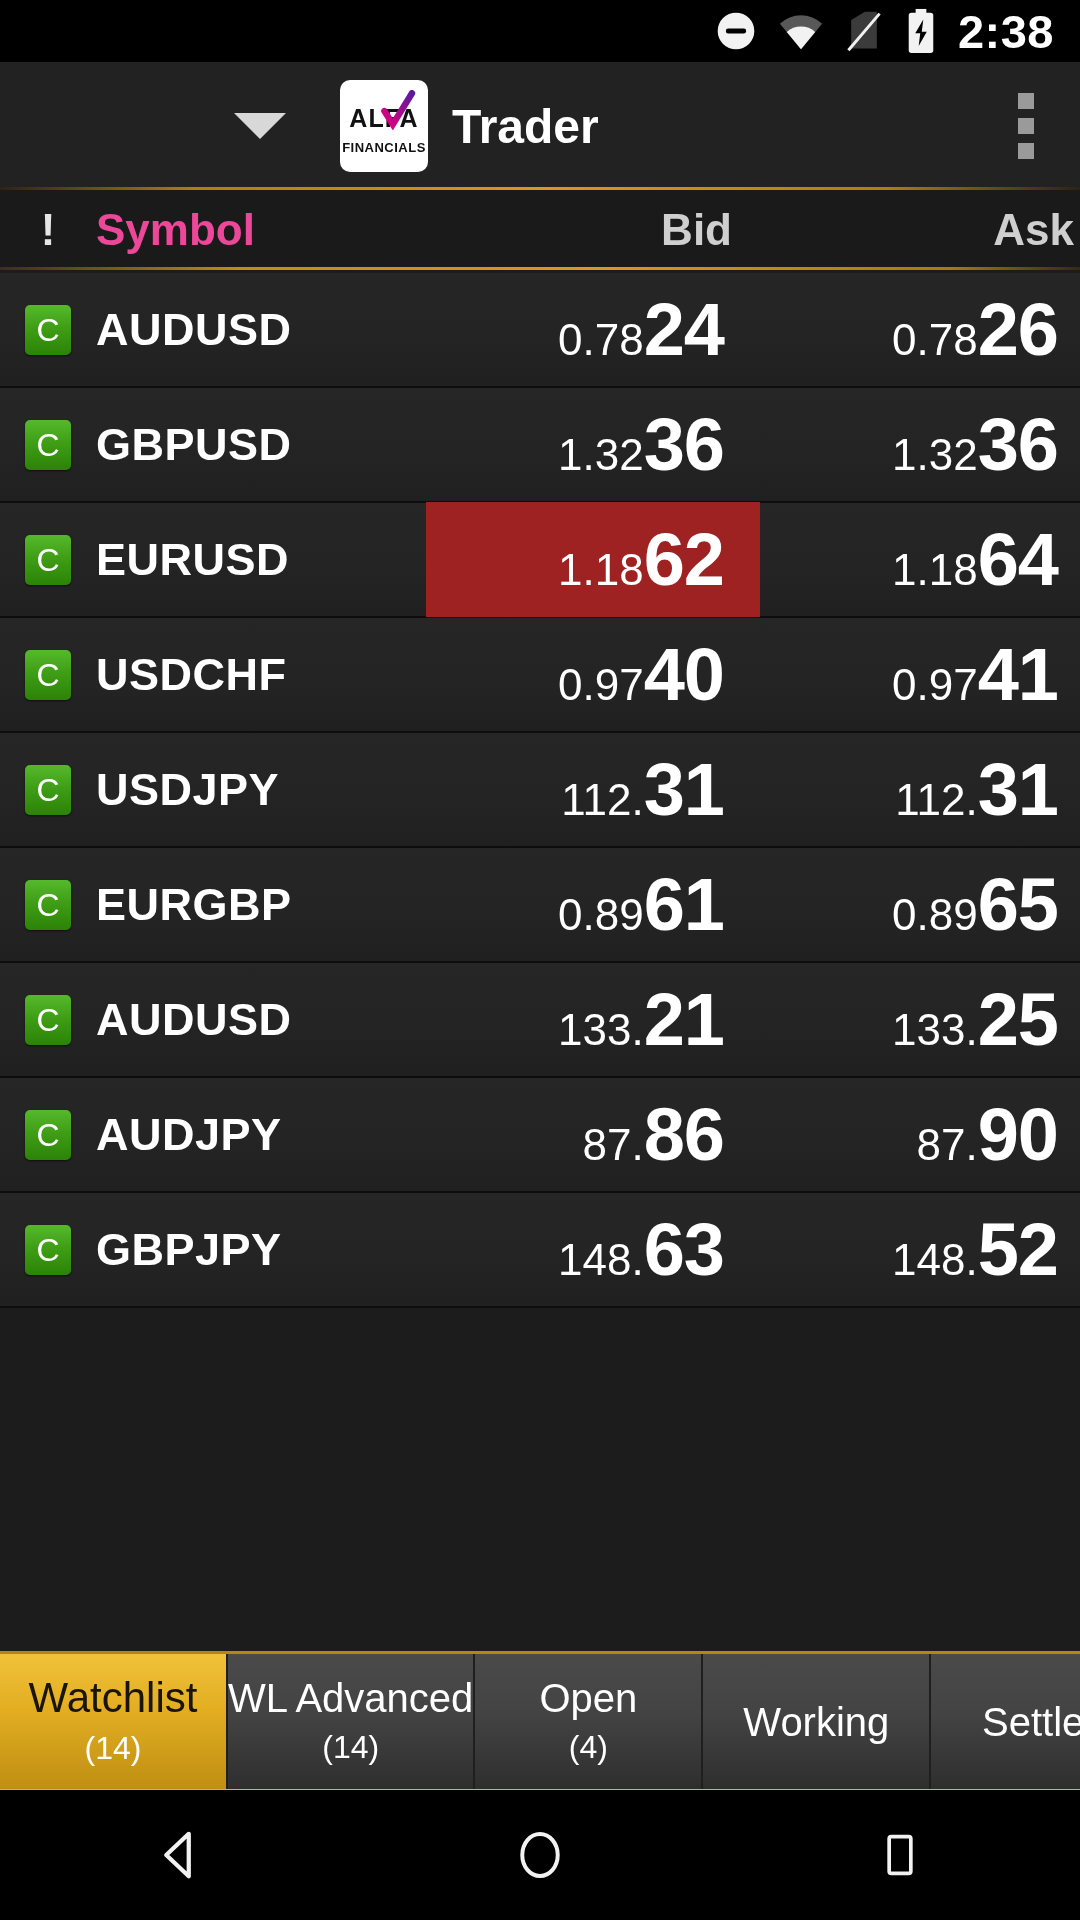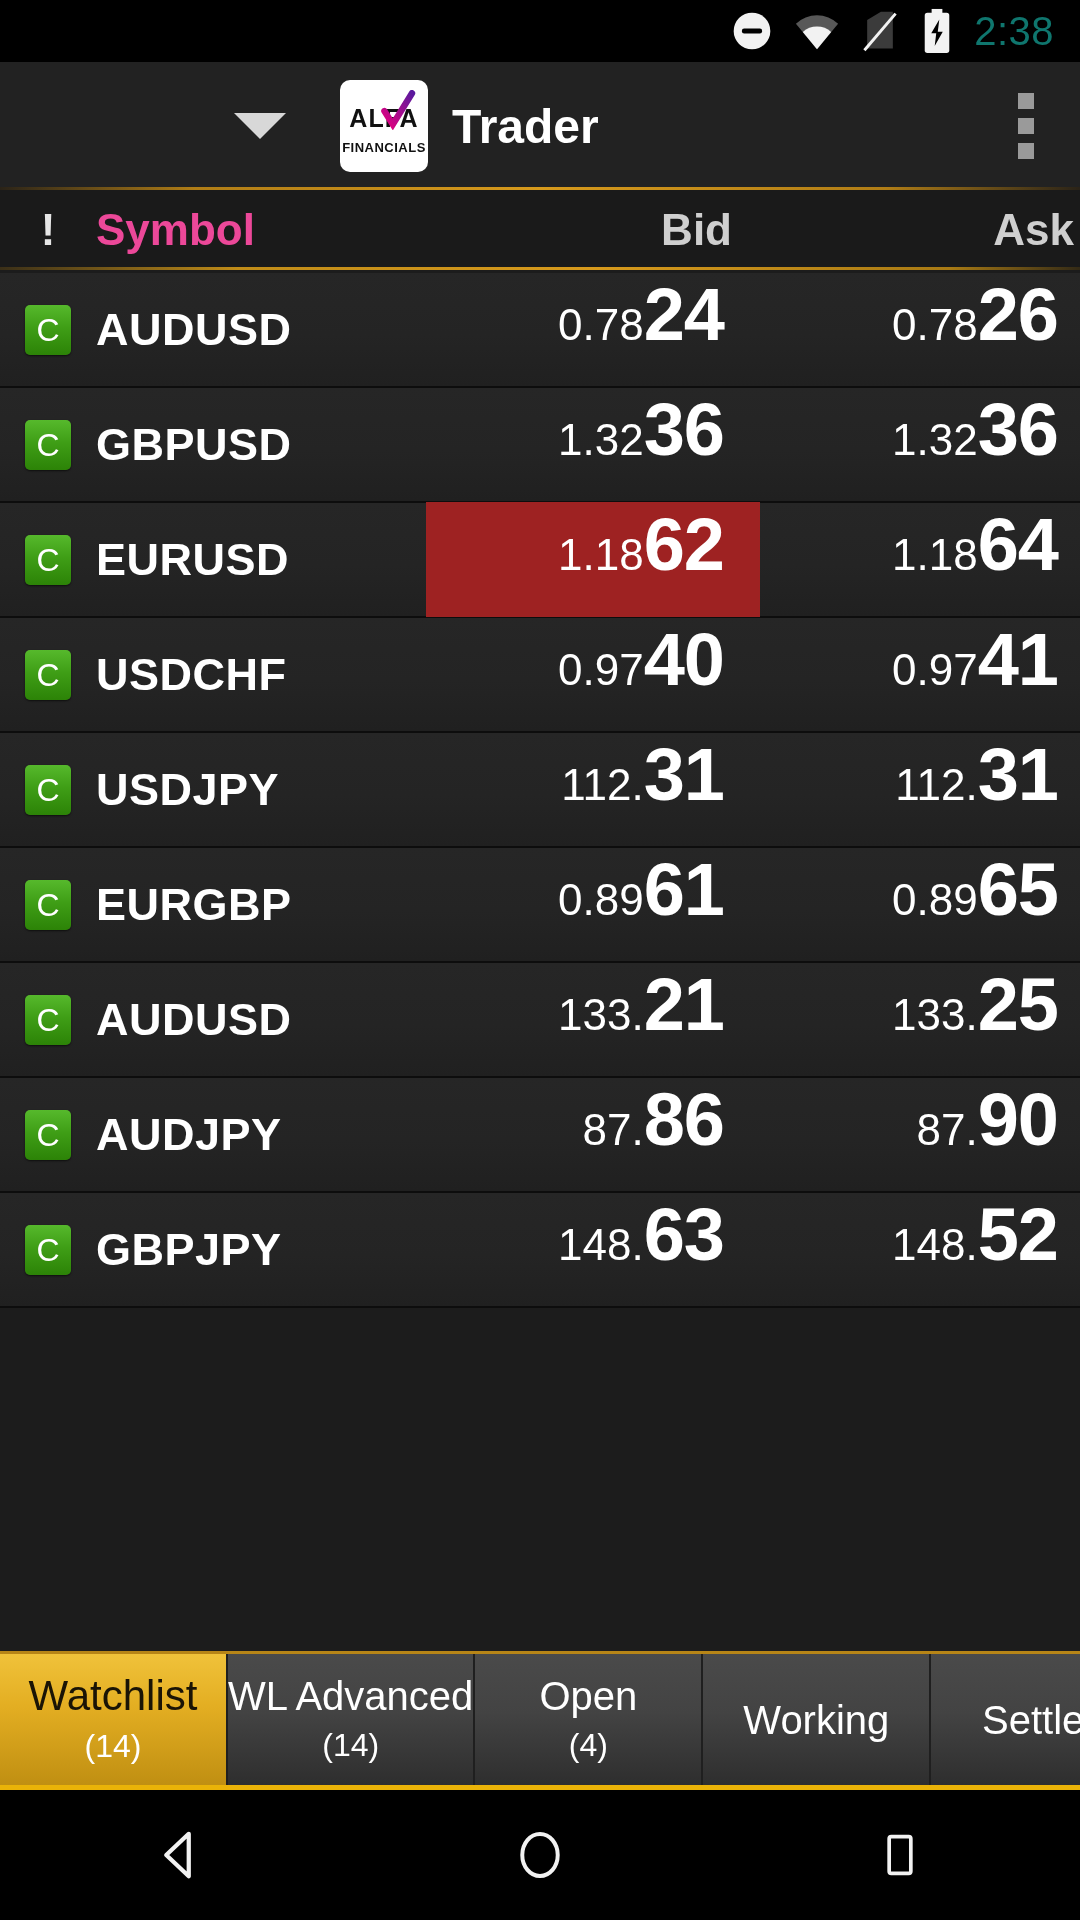--- a/index.html
+++ b/index.html
@@ -11,21 +11,21 @@
   }
   .screen { position:relative; width:1080px; height:1920px; background:#1c1c1c; }
 
   
   .statusbar {
     position:absolute; top:0; left:0; width:1080px; height:62px;
     background:#000; display:flex; align-items:center; justify-content:flex-end;
     padding-right:26px; gap:20px;
   }
   .sb-icon { display:flex; align-items:center; justify-content:center; }
-  .sb-time { color:#0f766e; font-size:40px; letter-spacing:0.5px; }
+  .sb-time { color:#ffffff; font-size:47px; letter-spacing:0.5px;font-weight:bold; }
 
   
   .appbar {
     position:absolute; top:62px; left:0; width:1080px; height:128px;
     background:#222222; display:flex; align-items:center;
   }
   .appbar:after{
     content:""; position:absolute; left:0; bottom:0; width:1080px; height:3px;
     background:linear-gradient(to right,#2a2318 0%,#b07d16 18%,#d79a1c 50%,#b07d16 82%,#2a2318 100%);
   }
@@ -82,36 +82,36 @@
   .cell-flag { width:96px; display:flex; align-items:center; justify-content:center; }
   .cflag {
     width:46px; height:50px; border-radius:5px;
     background:linear-gradient(to bottom,#56b92c 0%,#3f9e16 45%,#2c8307 100%);
     box-shadow:0 1px 2px rgba(0,0,0,.6);
     display:flex; align-items:center; justify-content:center;
     color:#fff; font-size:32px; font-weight:400; line-height:1;
   }
   .cell-symbol { flex:0 0 330px; color:#ffffff; font-size:45px; font-weight:700; letter-spacing:0.5px; }
   .cell-price {
-    flex:1; display:flex; align-items:flex-start; justify-content:flex-end;
+    flex:1; display:flex; align-items:center; justify-content:flex-end;
     height:115px; position:relative;
   }
   .cell-price.bid { padding-right:36px; }
   .cell-price.ask { padding-right:22px; }
   .cell-price .inner { display:flex; align-items:baseline; }
   .px-small { color:#ffffff; font-size:44px; font-weight:400; }
   .px-big   { color:#ffffff; font-size:74px; font-weight:700; letter-spacing:-1px; }
   .cell-price.flash-down { background:#9e2222; }
   .cell-price.flash-down .inner { padding-right:0; }
 
   
   .tabstrip {
     position:absolute; top:1651px; left:0; width:1080px; height:139px;
     display:flex; overflow:hidden;
-    border-top:3px solid #b78517; border-bottom:5px solid #eab308;
+    border-top:3px solid #b78517; border-bottom:1px solid #eab308;
     background:#3a3a3a;
   }
   .tab {
     flex:0 0 228px; height:100%; position:relative;
     display:flex; flex-direction:column; align-items:center; justify-content:center;
     background:linear-gradient(to bottom,#4a4a4a 0%,#434343 45%,#2e2e2e 100%);
     border-right:2px solid #1f1f1f;
   }
   .tab.active {
     background:linear-gradient(to bottom,#f0c23a 0%,#e3ae22 40%,#c08f12 100%);

